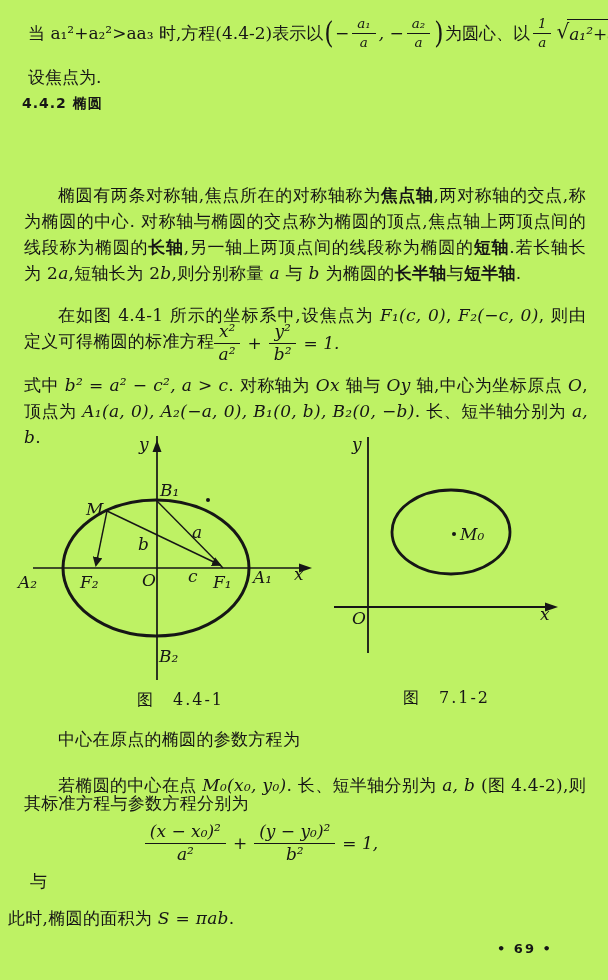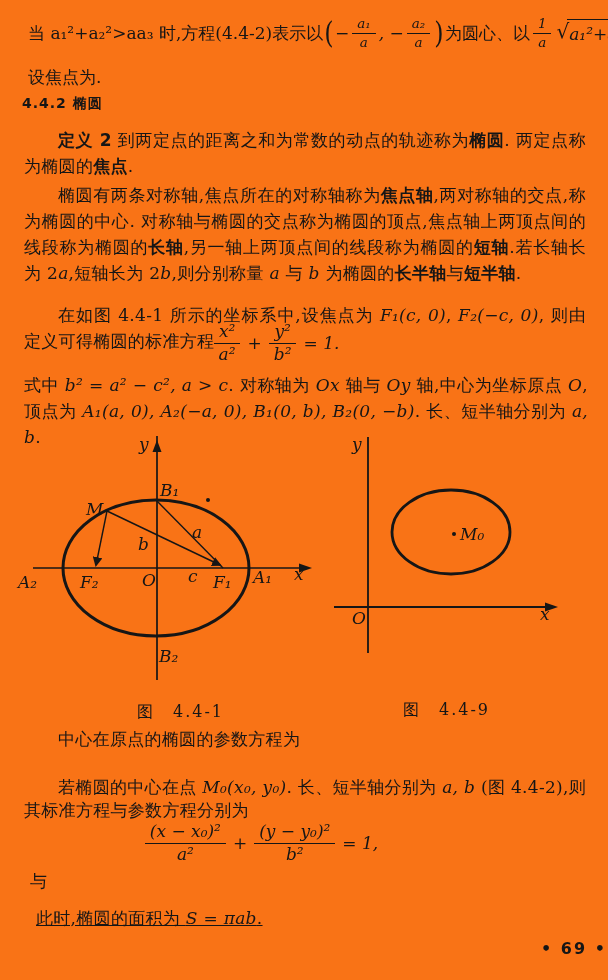--- a/index.html
+++ b/index.html
@@ -1,19 +1,19 @@
 <!DOCTYPE html>
 <html><head>
 <meta charset="utf-8">
 <style>
   * { margin:0; padding:0; box-sizing:border-box; }
   html,body { background:#e8e8e4; }
   .page {
     position:relative; width:608px; height:980px; margin:0 auto;
-    background:#f97316; color:#161616; overflow:hidden;
+    background:#bef264; color:#161616; overflow:hidden;
     font-family:"DejaVu Serif","Liberation Serif",serif;
     font-size:17px; line-height:26px;
   }
   .abs { position:absolute; }
   .b { font-weight:700; font-family:"DejaVu Sans","Liberation Sans",sans-serif; }
   .i { font-style:italic; }
   .para { text-align:justify; letter-spacing:0.3px; }
   .indent { text-indent:2em; }
   .heading {
     font-family:"DejaVu Sans","Liberation Sans",sans-serif;
@@ -28,40 +28,39 @@
   .frac { display:inline-flex; flex-direction:column; align-items:center; vertical-align:middle; margin:0 3px; font-style:italic; }
   .frac .num { display:block; padding:0 5px 1px; border-bottom:1.6px solid #161616; line-height:1.15; text-align:center; }
   .frac .den { display:block; padding:1px 5px 0; line-height:1.15; text-align:center; }
   .frac.small { font-size:13.5px; }
   .op { font-style:italic; margin:0 4px; }
   .bigp { font-size:30px; font-weight:400; line-height:1; font-style:normal; transform:scaleX(.8); }
   .sqrt { display:inline-flex; align-items:flex-start; font-style:italic; margin-left:2px; }
   .sqrt-sym { font-size:20px; font-style:normal; line-height:1.25; margin-right:-2px; }
   .sqrt-body { border-top:1.7px solid #161616; padding:1px 3px 0 2px; }
   .intro-line { display:flex; align-items:center; flex-wrap:nowrap; white-space:pre; }
-  .caption { font-size:16px; letter-spacing:2px;margin-top:12px; }
-  .pagenum { font-weight:700; font-size:16px; letter-spacing:2px; font-family:"DejaVu Sans","Liberation Sans",sans-serif;margin-left:44px; }
+  .caption { font-size:16px; letter-spacing:2px; }
+  .pagenum { font-weight:700; font-size:13px; letter-spacing:2px; font-family:"DejaVu Sans","Liberation Sans",sans-serif; }
   svg text {
     font-family:"DejaVu Serif","Liberation Serif",serif;
     font-style:italic; font-size:17px; fill:#161616;
   }
 </style>
 </head>
 <body>
 
 <div class="page">
 
   <div class="abs intro-line" style="top:16px; left:28px;">
     <span>当 a₁²+a₂²&gt;aa₃ 时,方程(4.4-2)表示以</span><span class="bigp">(</span><span class="i">−</span><span class="frac small"><span class="num">a₁</span><span class="den">a</span></span><span class="i">, −</span><span class="frac small"><span class="num">a₂</span><span class="den">a</span></span><span class="bigp">)</span><span>为圆心、以</span><span class="frac small"><span class="num">1</span><span class="den">a</span></span><span class="sqrt"><span class="sqrt-sym">√</span><span class="sqrt-body">a₁²+a₂²−aa₃</span></span>
   </div>
   <div class="abs" style="top:64px; left:28px;">设焦点为.</div>
 
   <div class="abs heading" style="top:90px; left:22px;">4.4.2  椭圆</div>
 
-  <div class="abs para indent" style="top:127px; left:24px; width:562px;"><span class="b">定义 2</span><span>  到两定点的距离之和为常数的动点的轨迹称为</span><span class="b">椭圆</span><span>. 两定点称为椭圆的</span><span class="b">焦点</span><span>.</span></div>
 
   <div class="abs para indent" style="top:182px; left:24px; width:562px;"><span>椭圆有两条对称轴,焦点所在的对称轴称为</span><span class="b">焦点轴</span><span>,两对称轴的交点,称为椭圆的中心. 对称轴与椭圆的交点称为椭圆的顶点,焦点轴上两顶点间的线段称为椭圆的</span><span class="b">长轴</span><span>,另一轴上两顶点间的线段称为椭圆的</span><span class="b">短轴</span><span>.若长轴长为 2</span><span class="i">a</span><span>,短轴长为 2</span><span class="i">b</span><span>,则分别称量 </span><span class="i">a</span><span> 与 </span><span class="i">b</span><span> 为椭圆的</span><span class="b">长半轴</span><span>与</span><span class="b">短半轴</span><span>.</span></div>
 
   <div class="abs para indent" style="top:302px; left:24px; width:562px;"><span>在如图 4.4-1 所示的坐标系中,设焦点为 </span><span class="i">F₁(c, 0)</span><span>, </span><span class="i">F₂(−c, 0)</span><span>, 则由定义可得椭圆的标准方程</span></div>
 
   <div class="abs formula-row" style="top:322px; padding-left:30px;">
     <span class="frac">
         <span class="num">x²</span>
         <span class="den">a²</span>
       </span>
@@ -115,40 +114,40 @@
     <polygon points="228,175 215,170.5 215,179.5" fill="#161616"></polygon>
     <ellipse cx="121" cy="100" rx="59" ry="42" fill="none" stroke="#161616" stroke-width="2.8"></ellipse>
     <circle cx="124" cy="102" r="2" fill="#161616"></circle>
     <text x="22" y="18">y</text>
     <text x="22" y="192">O</text>
     <text x="210" y="188">x</text>
     <text x="130" y="108">M₀</text>
   </svg>
 
   <div class="abs caption" style="top:687px; left:137px;">图　4.4-1</div>
-  <div class="abs caption" style="top:685px; left:403px;">图　4.4-9</div>
+  <div class="abs caption" style="top:685px; left:403px;">图　7.1-2</div>
 
   <div class="abs para" style="top:726px; left:58px; width:520px;"><span>中心在原点的椭圆的参数方程为</span></div>
 
 
-  <div class="abs para indent" style="top:776px; left:24px; width:562px; line-height:23px;"><span>若椭圆的中心在点 </span><span class="i">M₀(x₀, y₀)</span><span>. 长、短半轴分别为 </span><span class="i">a, b</span><span> (图 4.4-2),则其标准方程与参数方程分别为</span></div>
+  <div class="abs para indent" style="top:776px; left:24px; width:562px; line-height:18px;"><span>若椭圆的中心在点 </span><span class="i">M₀(x₀, y₀)</span><span>. 长、短半轴分别为 </span><span class="i">a, b</span><span> (图 4.4-2),则其标准方程与参数方程分别为</span></div>
 
   <div class="abs formula-row" style="top:822px;">
     <span class="frac">
         <span class="num">(x − x₀)²</span>
         <span class="den">a²</span>
       </span>
     <span class="op">+</span>
     <span class="frac">
         <span class="num">(y − y₀)²</span>
         <span class="den">b²</span>
       </span>
     <span class="op">= 1,</span>
   </div>
 
   <div class="abs" style="top:868px; left:30px;">与</div>
 
 
-  <div class="abs para" style="top:905px; left:36px; width:560px;text-decoration:underline;"><span>此时,椭圆的面积为 </span><span class="i">S = πab</span><span>.</span></div>
+  <div class="abs para" style="top:905px; left:8px; width:560px;"><span>此时,椭圆的面积为 </span><span class="i">S = πab</span><span>.</span></div>
 
   <div class="abs pagenum" style="top:936px; left:497px;">• 69 •</div>
 
 </div>
 
 </body></html>

